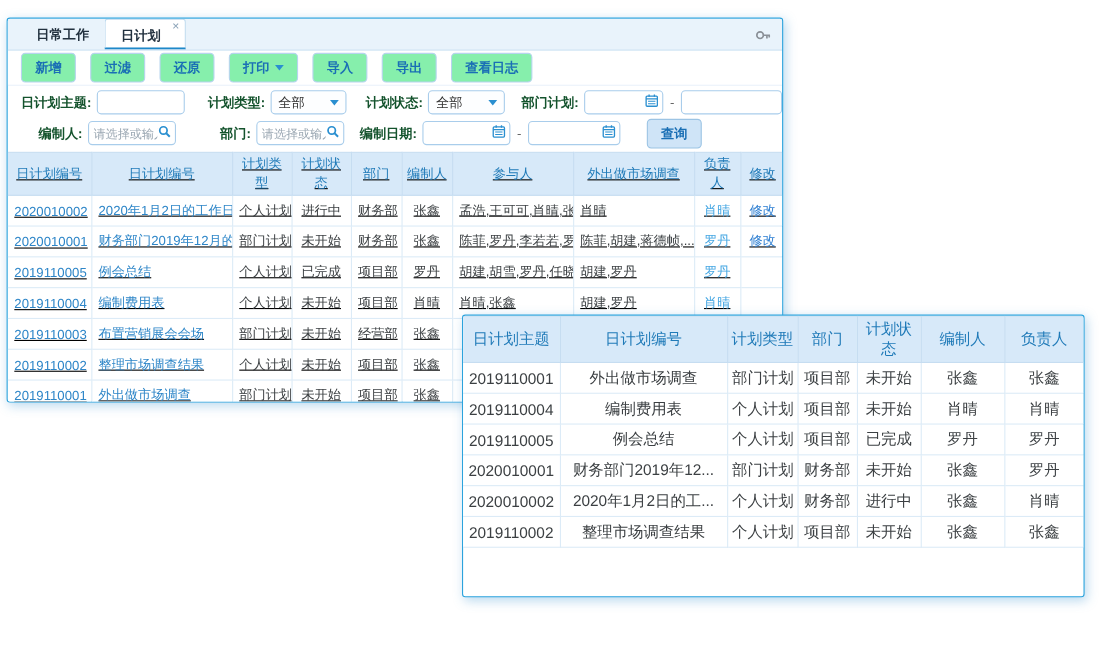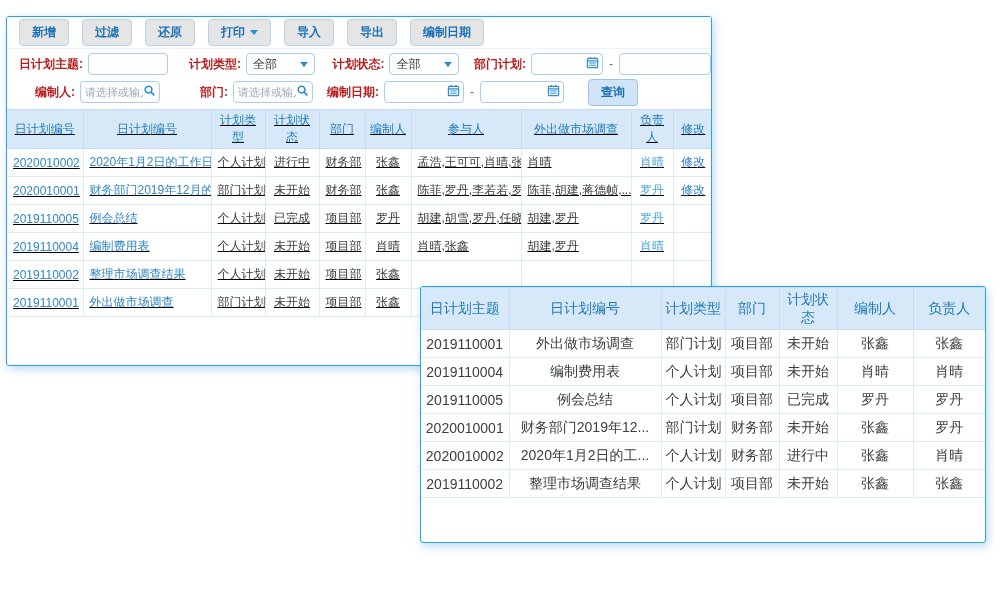--- a/index.html
+++ b/index.html
@@ -30,30 +30,30 @@
     padding:0 14px;line-height:28px;height:28px;cursor:pointer;}
   .tab.active{background:#fff;border:1px solid #bcd9ee;border-bottom:2px solid #1e88c9;
     border-radius:3px 3px 0 0;padding-right:22px;}
   .tab-close{position:absolute;top:1px;right:5px;font-size:11px;line-height:11px;
     color:#8ba3b8;font-weight:400;cursor:pointer;}
   .key-btn{position:absolute;right:9px;top:7px;width:16px;height:16px;cursor:pointer;}
 
   
   .toolbar{height:31px;display:flex;align-items:center;gap:13px;padding:0 0 0 12px;
     background:#fff;}
-  .tbtn{display:inline-flex;align-items:center;gap:5px;background:#e5e5e5;
+  .tbtn{display:inline-flex;align-items:center;gap:5px;background:#86efac;
     border:1px solid #b7d4ee;border-radius:4px;color:var(--btn-text);
     font-family:inherit;font-size:12px;font-weight:600;padding:4px 12px;cursor:pointer;}
   .caret{width:0;height:0;border-left:4px solid transparent;border-right:4px solid transparent;
     border-top:5px solid #2a8fd0;display:inline-block;}
 
   
   .filters{padding:1px 0 3px 0;border-top:1px solid #eaf2fa;}
   .frow{display:flex;align-items:center;height:28px;padding-left:12px;font-size:12px;color:#333;}
-  .flabel{font-weight:700;color:#b91c1c;margin-right:5px;white-space:nowrap;}
+  .flabel{font-weight:700;color:#14532d;margin-right:5px;white-space:nowrap;}
   .fin{height:22px;border:1px solid var(--input-border);border-radius:4px;background:#fff;
     font-family:inherit;font-size:12px;color:#333;padding:0 4px;outline:none;}
   .fin::placeholder{color:#9aa7b2;font-size:11px;}
   .fsel{height:22px;border:1px solid var(--input-border);border-radius:4px;background:#fdfeff;
     display:inline-flex;align-items:center;justify-content:space-between;
     padding:0 6px;cursor:pointer;}
   .fsel .selval{font-size:12px;color:#333;}
   .fwrap{position:relative;display:inline-flex;align-items:center;}
   .fwrap .inicon{position:absolute;right:4px;pointer-events:none;}
   .dash{color:#666;margin:0 6px;}
@@ -84,20 +84,35 @@
   .all-grid th{height:42px;padding:2px;line-height:1.25;}
   .all-grid td{height:28px;padding:2px 4px;}
 </style>
 </head>
 <body>
 
 <div class="stage">
 
   <div class="panel main-panel">
 
+    <div class="tabbar">
+      <div class="tab">
+        <span>日常工作</span>
+      </div>
+      <div class="tab active">
+        <span>日计划</span>
+        <span class="tab-close">×</span>
+      </div>
+      <span class="key-btn">
+        <svg viewBox="0 0 16 16" width="16" height="16">
+          <circle cx="5" cy="8" r="3" fill="none" stroke="#8a9097" stroke-width="1.5"></circle>
+          <path d="M8 8 H14 M11.2 8 V11 M13.3 8 V10" fill="none" stroke="#8a9097" stroke-width="1.5"></path>
+        </svg>
+      </span>
+    </div>
 
     <div class="toolbar">
         <button class="tbtn">
           <span>新增</span>
         </button>
         <button class="tbtn">
           <span>过滤</span>
         </button>
         <button class="tbtn">
           <span>还原</span>
@@ -106,21 +121,21 @@
           <span>打印</span>
           <span class="caret"></span>
         </button>
         <button class="tbtn">
           <span>导入</span>
         </button>
         <button class="tbtn">
           <span>导出</span>
         </button>
         <button class="tbtn">
-          <span>编制日期</span>
+          <span>查看日志</span>
         </button>
       </div>
 
     <div class="filters">
       <div class="frow">
         <span class="flabel">日计划主题:</span>
         <input class="fin" style="width: 80px;">
         <span style="width:22px"></span>
         <span class="flabel">计划类型:</span>
         <span class="fsel" style="width:72px">
@@ -277,20 +292,32 @@
             <td style="text-align: center;">个人计划</td>
             <td style="text-align: center;">未开始</td>
             <td style="text-align: center;">项目部</td>
             <td style="text-align: center;">肖晴</td>
             <td style="text-align: left;">肖晴,张鑫</td>
             <td style="text-align: left;">胡建,罗丹</td>
             <td style="text-align: center;"><a class="lnk-light">肖晴</a></td>
             <td style="text-align: center;"></td>
           </tr>
           <tr>
+            <td style="text-align: center;"><a class="lnk">2019110003</a></td>
+            <td style="text-align: left;"><a class="lnk">布置营销展会会场</a></td>
+            <td style="text-align: center;">部门计划</td>
+            <td style="text-align: center;">未开始</td>
+            <td style="text-align: center;">经营部</td>
+            <td style="text-align: center;">张鑫</td>
+            <td style="text-align: left;"></td>
+            <td style="text-align: left;"></td>
+            <td style="text-align: center;"></td>
+            <td style="text-align: center;"></td>
+          </tr>
+          <tr>
             <td style="text-align: center;"><a class="lnk">2019110002</a></td>
             <td style="text-align: left;"><a class="lnk">整理市场调查结果</a></td>
             <td style="text-align: center;">个人计划</td>
             <td style="text-align: center;">未开始</td>
             <td style="text-align: center;">项目部</td>
             <td style="text-align: center;">张鑫</td>
             <td style="text-align: left;"></td>
             <td style="text-align: left;"></td>
             <td style="text-align: center;"></td>
             <td style="text-align: center;"></td>

